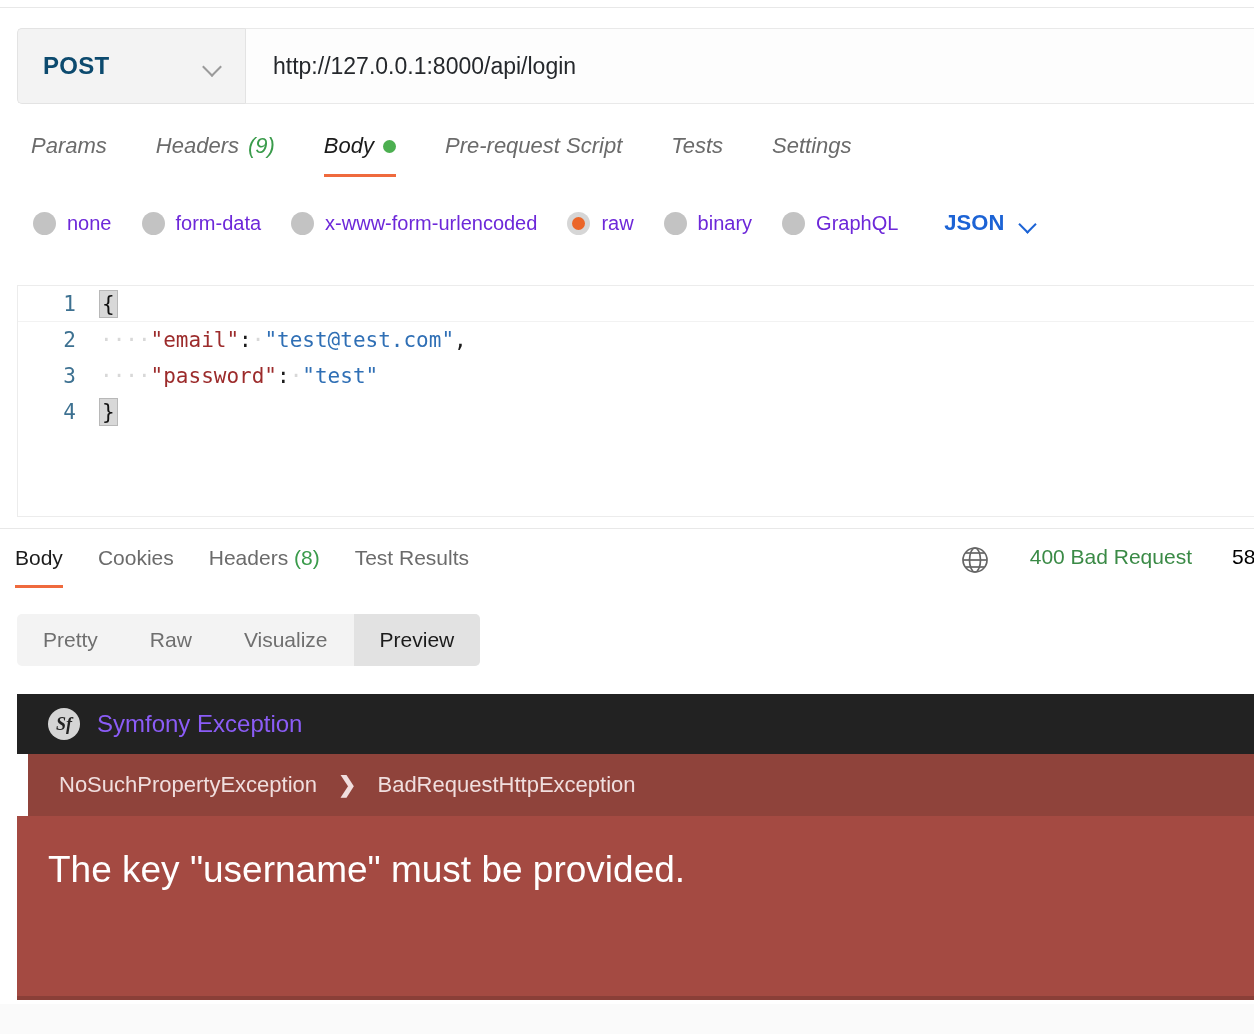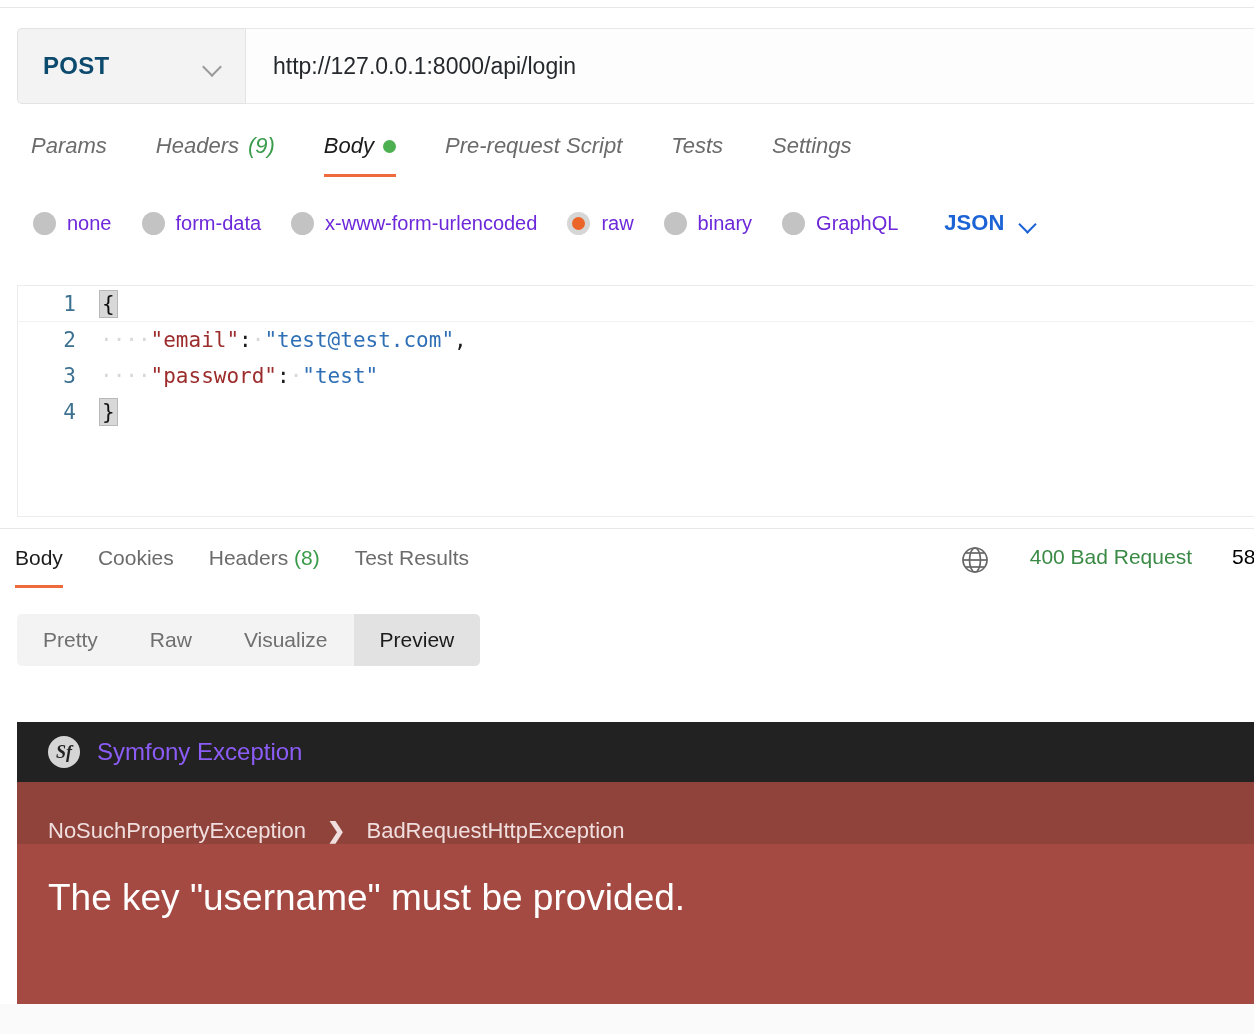--- a/index.html
+++ b/index.html
@@ -178,39 +178,39 @@
     display: flex; align-items: stretch; overflow: hidden;
   }
   .vt-item {
     display: flex; align-items: center; justify-content: center;
     padding: 0 26px; font-size: 21px; color: #6f6f6f;
   }
   .vt-item.active { background: #e2e2e2; color: #1b1b1b; }
 
   
   .sf-panel {
-    position: absolute; left: 17px; top: 722px;
+    position: absolute; left: 17px; top: 694px;
     width: 1237px; height: 306px;
     overflow: hidden;
   }
   .sf-head {
     height: 60px; background: #222222;
     display: flex; align-items: center; padding-left: 31px; gap: 17px;
   }
   .sf-logo {
     width: 32px; height: 32px; border-radius: 50%;
     background: #d5d5d5; flex: none;
     display: flex; align-items: center; justify-content: center;
     font-family: "Liberation Serif", serif;
     font-style: italic; font-weight: bold; font-size: 18px; color: #222;
   }
   .sf-title { font-size: 24px; color: #8b5cf6; }
   .sf-crumbs {
     height: 62px; background: #8f433b;
-    display: flex; align-items: flex-end; padding-left: 31px; gap: 21px;
+    display: flex; align-items: center; padding-left: 31px; gap: 21px; margin-left: 11px;
   }
   .crumb { font-size: 22px; color: #f0dede; white-space: nowrap; }
   .crumb-sep { font-size: 22px; color: #f0dede; font-weight: bold; }
   .sf-msg {
     height: 184px; background: #a44a42;
     border-bottom: 4px solid #8a3f38;
     padding: 33px 31px 0 31px;
   }
   .sf-msg-text {
     font-size: 37px; color: #ffffff; line-height: 1.15;

